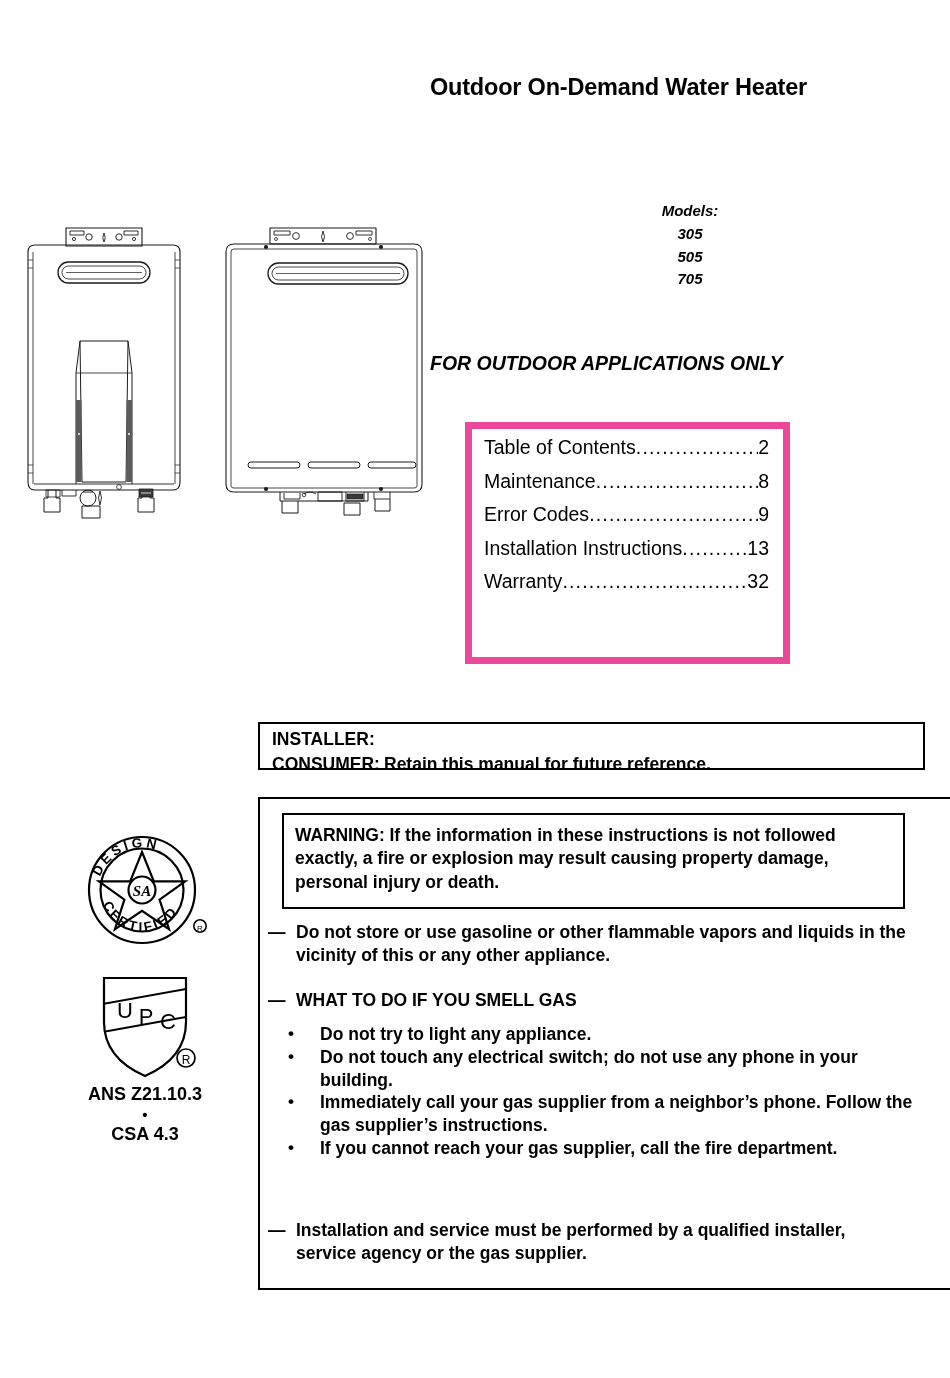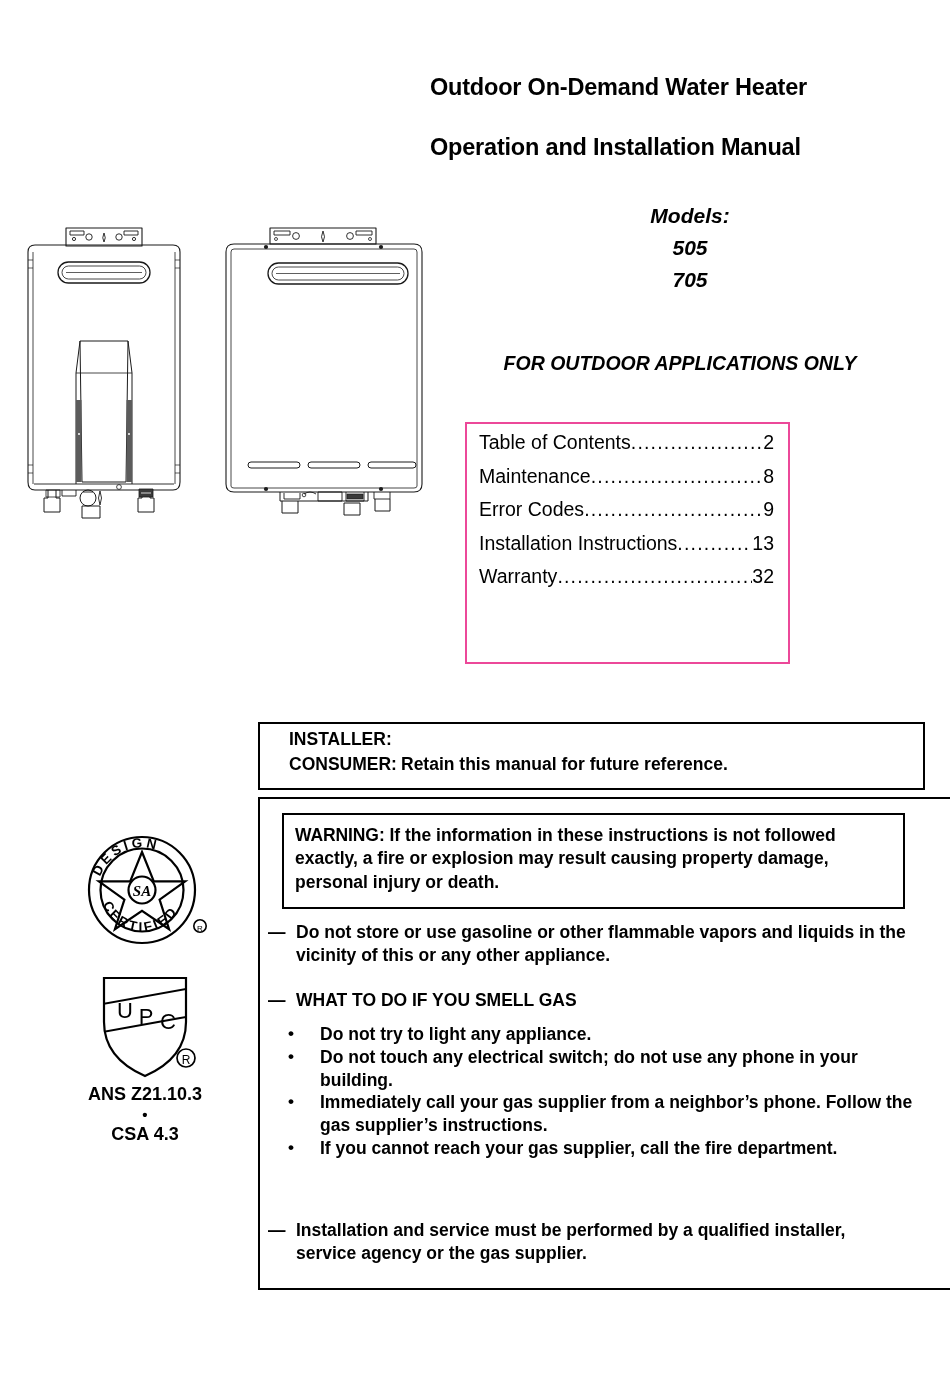--- a/index.html
+++ b/index.html
@@ -33,44 +33,44 @@
   .title-line.second { margin-top: 33px; }
 
   #models-block {
     position: absolute;
     left: 470px;
     top: 200px;
     width: 440px;
     text-align: center;
     font-style: italic;
     font-weight: bold;
-    font-size: 21px;
+    font-size: 15px;
     line-height: 1.52;
   }
   #models-block .models-label { letter-spacing: 0px; }
 
   #outdoor-only {
     position: absolute;
     left: 430px;
     top: 352px;
     width: 500px;
-    text-align: center;
+    text-align: left;
     font-style: italic;
     font-weight: bold;
     font-size: 19.5px;
   }
 
   
   #toc-box {
     position: absolute;
     left: 465px;
     top: 422px;
     width: 325px;
     height: 242px;
-    border: 2px solid #ec4899;
+    border: 7px solid #ec4899;
     box-sizing: border-box;
     padding: 9px 14px 0 12px;
   }
   .toc-row {
     display: flex;
     align-items: baseline;
     font-size: 19.5px;
     line-height: 1.0;
     height: 33.5px;
     white-space: nowrap;
@@ -86,24 +86,24 @@
     font-size: 19.5px;
   }
   .toc-page { flex: 0 0 auto; }
 
   
   #installer-box {
     position: absolute;
     left: 258px;
     top: 722px;
     width: 667px;
-    height: 68px;
+    height: 48px;
     border: 2px solid #000;
     box-sizing: border-box;
-    padding: 7px 0 0 29px;
+    padding: 7px 0 0 12px;
   }
   .inst-row {
     display: flex;
     font-size: 17.5px;
     font-weight: bold;
     line-height: 1.0;
     height: 25px;
     align-items: baseline;
   }
   .inst-key { flex: 0 0 112px; }
@@ -195,25 +195,25 @@
 
   
   #heater-a { position: absolute; left: 14px;  top: 222px; }
   #heater-b { position: absolute; left: 218px; top: 222px; }
 </style>
 </head>
 <body>
 
 <div id="header-block">
   <div class="title-line">Outdoor On-Demand Water Heater</div>
-  <div class="title-line second">Operation and Installation Manual</div>
 </div>
 
 <div id="models-block">
   <div class="models-label">Models:</div>
+  <div>305</div>
   <div>505</div>
   <div>705</div>
 </div>
 
 <div id="outdoor-only">FOR OUTDOOR APPLICATIONS ONLY</div>
 
 <div id="toc-box">
   <div class="toc-row">
     <span class="toc-label">Table of Contents</span>
     <span class="toc-dots">.....................</span>

